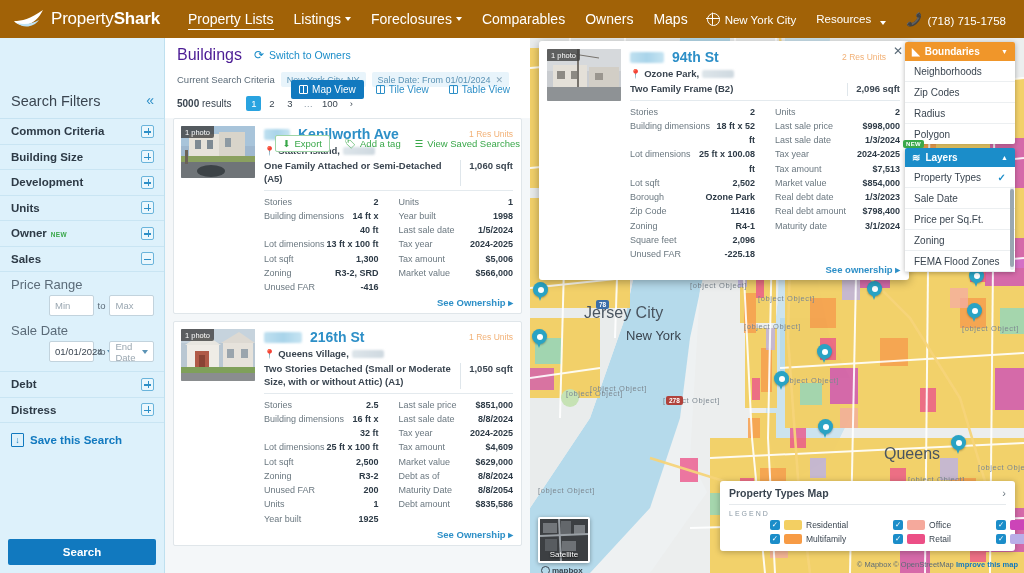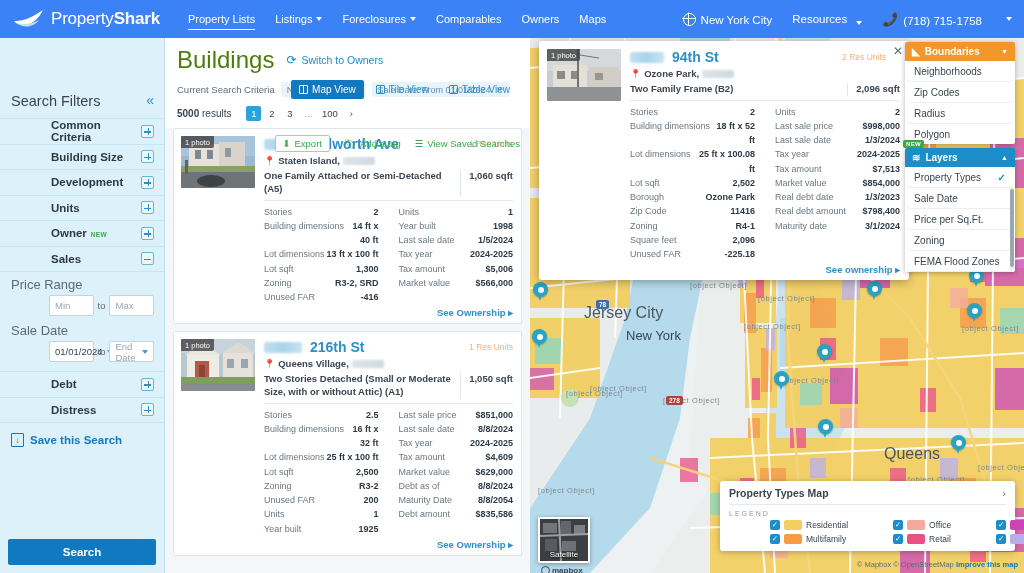--- a/index.html
+++ b/index.html
@@ -5,30 +5,30 @@
   * { box-sizing: border-box; margin: 0; padding: 0; }
   html, body {
     width: 1024px; height: 573px; overflow: hidden;
     font-family: "Liberation Sans", sans-serif;
     background: #ffffff; color: #333;
   }
   .app { position: relative; width: 1024px; height: 573px; display: flex; flex-direction: column; }
 
   
   .topnav {
-    height: 38px; background: #3b82f6; display: flex; align-items: center;
+    height: 38px; background: #a16207; display: flex; align-items: center;
     flex: 0 0 38px; color: #fff; position: relative;
   }
   .brand { display: flex; align-items: center; padding-left: 12px; margin-right: 18px; }
   .logo-mark { width: 34px; height: 22px; margin-right: 5px; position: relative; }
   .brand-text { font-size: 17px; letter-spacing: -0.2px; white-space: nowrap; }
   .brand-text .b { font-weight: bold; }
   .nav-items { display: flex; align-items: center; gap: 0px; height: 100%; }
   .nav-item {
-    font-size: 11px; padding: 0 10px; height: 100%; display: flex; align-items: center;
+    font-size: 14px; padding: 0 10px; height: 100%; display: flex; align-items: center;
     color: #ffffff; white-space: nowrap; cursor: pointer; position: relative;
   }
   .nav-item.active::after {
     content: ""; position: absolute; left: 10px; right: 10px; bottom: 8px;
     height: 1.5px; background: #fff;
   }
   .caret-d { display: inline-block; margin-left: 4px; border-left: 3.5px solid transparent;
     border-right: 3.5px solid transparent; border-top: 4px solid #fff; }
   .nav-right { margin-left: auto; display: flex; align-items: center; gap: 2px; padding-right: 8px; }
   .nr-item { font-size: 11.5px; display: flex; align-items: flex-end; gap: 5px; padding: 0 9px; cursor: pointer; white-space: nowrap; }
@@ -52,21 +52,21 @@
     padding: 9px 10px 9px 11px; border-bottom: 1px solid #c6e3f2; margin-top: 46px;
   }
   .sb-title { font-size: 14.5px; color: #3a4550; }
   .collapse-ico { color: #2d8fc7; font-size: 14px; cursor: pointer; line-height: 1; }
   .sb-list { flex: 1; overflow: hidden; }
   .sb-row {
     display: flex; align-items: center; justify-content: space-between;
     padding: 0 10px 0 11px; height: 25.5px; border-bottom: 1px solid #c9e5f3;
     cursor: pointer;
   }
-  .sb-row-label { font-size: 11.5px; font-weight: bold; color: #2d3a46; display: flex; align-items: baseline; gap: 4px; margin-left: 40px; }
+  .sb-row-label { font-size: 11.5px; font-weight: bold; color: #2d3a46; display: flex; align-items: baseline; gap: 4px; }
   .badge-new { font-size: 6.5px; font-weight: bold; color: #3aa84a; letter-spacing: .3px; }
   .pm-btn {
     width: 13px; height: 13px; border: 1px solid #6ab4db; border-radius: 2px; background: #eaf7fd;
     position: relative; flex: none;
   }
   .pm-btn::before { content:""; position:absolute; left:2px; right:2px; top:5.5px; height:1.4px; background:#2d8fc7; }
   .pm-btn.plus::after { content:""; position:absolute; top:2px; bottom:2px; left:5.5px; width:1.4px; background:#2d8fc7; }
 
   .sb-panel { padding: 5px 10px 7px 11px; border-bottom: 1px solid #c9e5f3; }
   .field-label { font-size: 13px; color: #5b6b78; margin-bottom: 3px; }
@@ -90,21 +90,21 @@
   .search-btn-wrap { margin-top: auto; padding: 6px 8px 8px; }
   .search-btn {
     width: 100%; height: 26px; background: #1179bf; color: #fff; border: none; border-radius: 2px;
     font-size: 11.5px; font-weight: bold; cursor: pointer; font-family: inherit;
   }
 
   
   .center { flex: 1; min-width: 0; display: flex; flex-direction: column; background: #fff; position: relative; }
   .center-head { padding: 8px 12px 0 12px; }
   .title-row { display: flex; align-items: center; gap: 12px; }
-  .page-title { font-size: 24px; color: #4d7c0f; font-weight: normal; }
+  .page-title { font-size: 16px; color: #4c1d95; font-weight: normal; }
   .switch-units { display: flex; align-items: center; gap: 5px; font-size: 10.5px; color: #1b8dc9; cursor: pointer; }
   .refresh-ico { font-size: 12px; color:#1b8dc9; display:inline-block; }
   .view-toggle { position: absolute; right: 12px; top: 42px; display: flex; align-items: center; gap: 4px; }
   .vt-btn {
     display: flex; align-items: center; gap: 4px; font-size: 10px; padding: 4px 8px; border-radius: 2px;
     color: #2d8fc7; cursor: pointer; white-space: nowrap;
   }
   .vt-btn.active { background: #1179bf; color: #fff; }
   .vt-ico { width: 9px; height: 9px; border: 1.2px solid currentColor; border-radius: 1px; position: relative; flex:none; }
   .vt-ico::after { content:""; position:absolute; left:3px; top:0; bottom:0; width:1.2px; background: currentColor; }
@@ -208,21 +208,21 @@
   .ctrl-head {
     display: flex; align-items: center; gap: 5px; padding: 4px 7px; color: #fff; font-size: 10px; font-weight: bold;
     cursor: pointer;
   }
   .ctrl-head.orange { background: #f0962a; }
   .ctrl-head.blue { background: #1b8dc9; }
   .ctrl-head .sp { margin-left: auto; font-size: 7px; }
   .ctrl-body { background: #fff; }
   .ctrl-item {
     padding: 4.5px 9px; font-size: 10px; color: #3a4550; border-bottom: 1px solid #eceff1; cursor: pointer;
-    display: flex; align-items: center; justify-content: space-between; border-radius: 6px;
+    display: flex; align-items: center; justify-content: space-between;
   }
   .ctrl-item:last-child { border-bottom: none; }
   .check { color: #1b8dc9; font-size: 10px; font-weight: bold; }
   .ctrl-layers { position: absolute; right: 9px; top: 110px; width: 110px; z-index: 30;
     box-shadow: 0 1px 5px rgba(0,0,0,.3); border-radius: 2px; }
   .new-tag {
     position: absolute; left: -2px; top: -8px; background: #3aa84a; color: #fff; font-size: 6px; font-weight: bold;
     padding: 1px 3px; border-radius: 2px; letter-spacing: .3px; z-index: 2;
   }
   .layers-scroll-track { position: absolute; right: 1px; top: 20px; bottom: 2px; width: 4px; background: #e8ecef; border-radius: 2px; }

